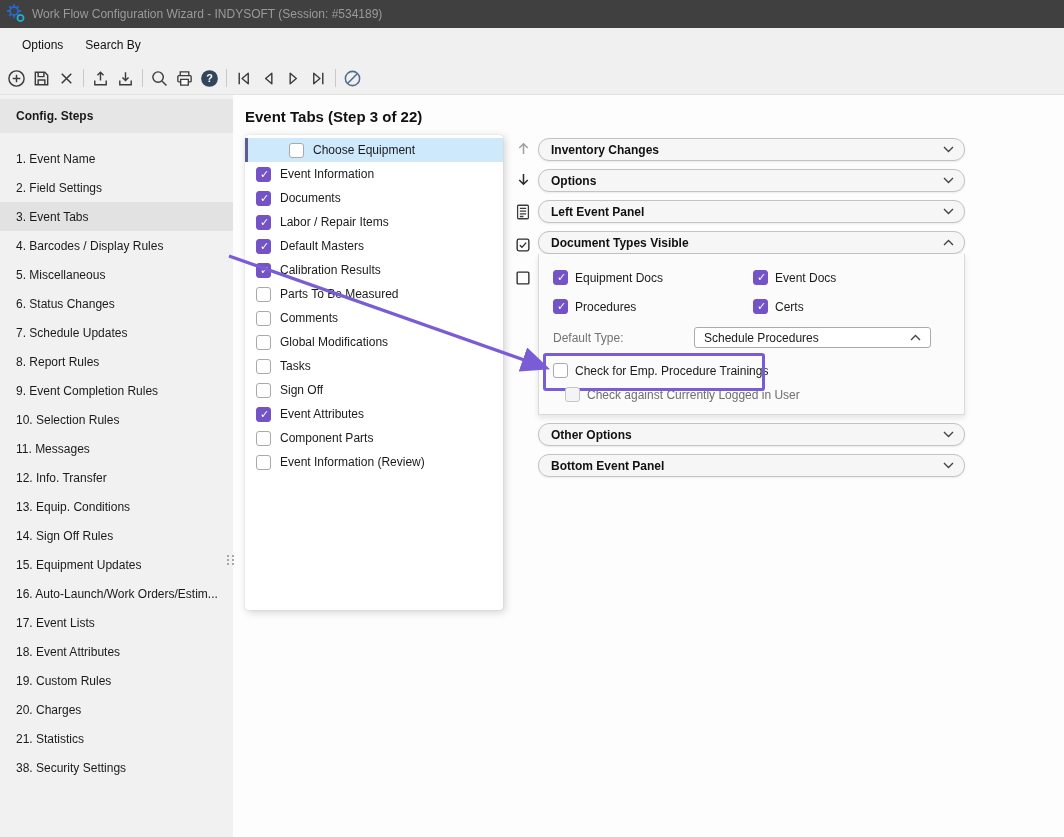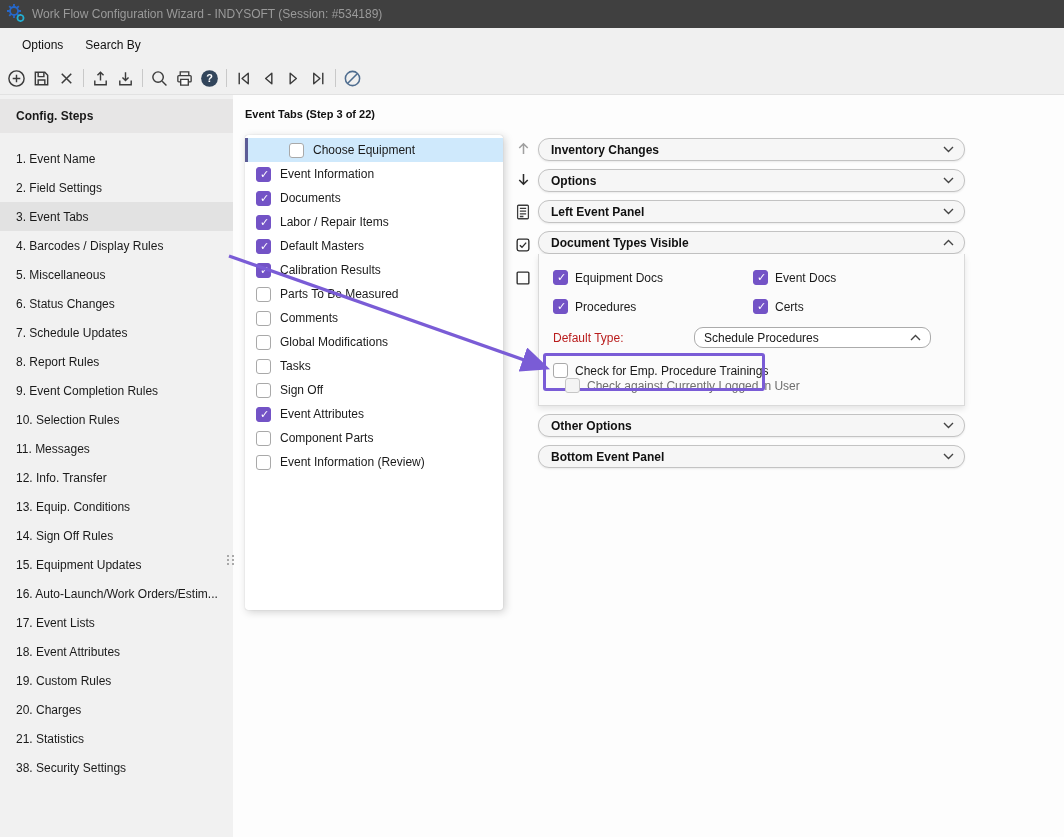--- a/index.html
+++ b/index.html
@@ -22,21 +22,21 @@
   .content { position:relative; width:1064px; height:742px; background:#fdfdfd; }
   
   .sidebar { position:absolute; left:0; top:0; width:233px; height:742px; background:#f1f1f1; }
   .sidebar-header { margin-top:4px; height:34px; background:#e7e6e6; display:flex; align-items:center; padding-left:16px; font-weight:bold; font-size:12px; }
   .sidebar-list { margin-top:11px; }
   .side-item { height:29px; display:flex; align-items:center; padding-left:16px; cursor:default; white-space:nowrap; }
   .side-item.selected { background:#e2e2e2; }
   .splitter-dots { position:absolute; right:-2px; top:460px; display:grid; grid-template-columns:3px 3px; grid-gap:2px; }
   .splitter-dots i { width:2px; height:2px; border-radius:50%; background:#8f8f8f; }
   
-  .main-title { position:absolute; left:245px; top:13px; font-size:11px; font-weight:bold; color:#111; }
+  .main-title { position:absolute; left:245px; top:13px; font-size:15px; font-weight:bold; color:#111; }
   
   .tabs-panel { position:absolute; left:245px; top:40px; width:258px; height:475px; background:#fff; border-radius:3px; box-shadow:2px 2px 8px rgba(0,0,0,0.18), 0 0 1px rgba(0,0,0,0.25); padding-top:3px; overflow:hidden; }
   .tab-row { height:24px; display:flex; align-items:center; gap:9px; padding-left:11px; position:relative; }
   .tab-row.selected { background:#cfe9fc;padding-left:44px; }
   .tab-row.selected::before { content:""; position:absolute; left:0; top:0; bottom:0; width:3px; background:#5c5c96; }
   .cb { width:15px; height:15px; border:1px solid #a9a9a9; border-radius:3px; background:#fff; flex:0 0 15px; position:relative; }
   .checked > .cb, .cb.checked { background:#7353c6; border-color:#7353c6; }
   .checked > .cb::after, .cb.checked::after { content:"✓"; position:absolute; left:0; top:-1px; width:15px; text-align:center; color:#fff; font-size:11px; line-height:15px; }
   .cb.disabled { background:#f4f4f4; border-color:#c6c6c6; }
   
@@ -46,26 +46,26 @@
   
   .right-panel { position:absolute; left:538px; top:43px; width:427px; }
   .section { margin-bottom:8px; }
   .section-header { height:23px; background:#f6f6f6; border:1px solid #c3c3c3; border-radius:11px; display:flex; align-items:center; padding:0 10px 0 12px; font-weight:bold; color:#111; box-shadow:0 1px 2px rgba(0,0,0,0.08); cursor:default;justify-content:space-between; }
   .section-header .chev { margin-left:auto; }
   .section.expanded .chev { transform:rotate(180deg); }
   .section-body { background:#fbfbfb; border:1px solid #dadada; border-top:none; padding:16px 14px 12px 14px; box-shadow:0 3px 6px rgba(0,0,0,0.10); position:relative; }
   .doc-grid { display:grid; grid-template-columns:200px auto; grid-row-gap:14px; }
   .doc-cb { display:flex; align-items:center; gap:7px; }
   .default-type-row { display:flex; align-items:center; margin-top:13px; }
-  .dt-label { color:#b91c1c; }
-  .select { margin-left:auto; margin-right:19px; width:237px; height:21px; background:#fff; border:1px solid #ababab; border-radius:9px; display:flex; align-items:center; padding:0 9px; }
+  .dt-label { color:#737373; }
+  .select { margin-left:auto; margin-right:19px; width:237px; height:21px; background:#fff; border:1px solid #ababab; border-radius:3px; display:flex; align-items:center; padding:0 9px; }
   .select .chev { margin-left:auto; }
   .emp-row { display:flex; align-items:flex-end; gap:7px; margin-top:15px; position:relative; width:max-content; }
   .anno-rect { position:absolute; left:-10px; top:-10px; width:222px; height:38px; border:3px solid #7a5cd6; border-radius:3px; pointer-events:none; }
-  .logged-row { display:flex; align-items:center; gap:7px; margin-left:12px; color:#6e6e6e; }
+  .logged-row { display:flex; align-items:center; gap:7px; margin-top:9px; margin-left:12px; color:#6e6e6e; }
   
   .overlay { position:absolute; left:0; top:0; width:1064px; height:742px; pointer-events:none; }
 </style>
 </head>
 <body>
 
 <div class="titlebar">
   <span>
     <svg width="20" height="22" viewBox="0 0 20 22">
       <g stroke="#2667c9" stroke-width="1.8" fill="none">

